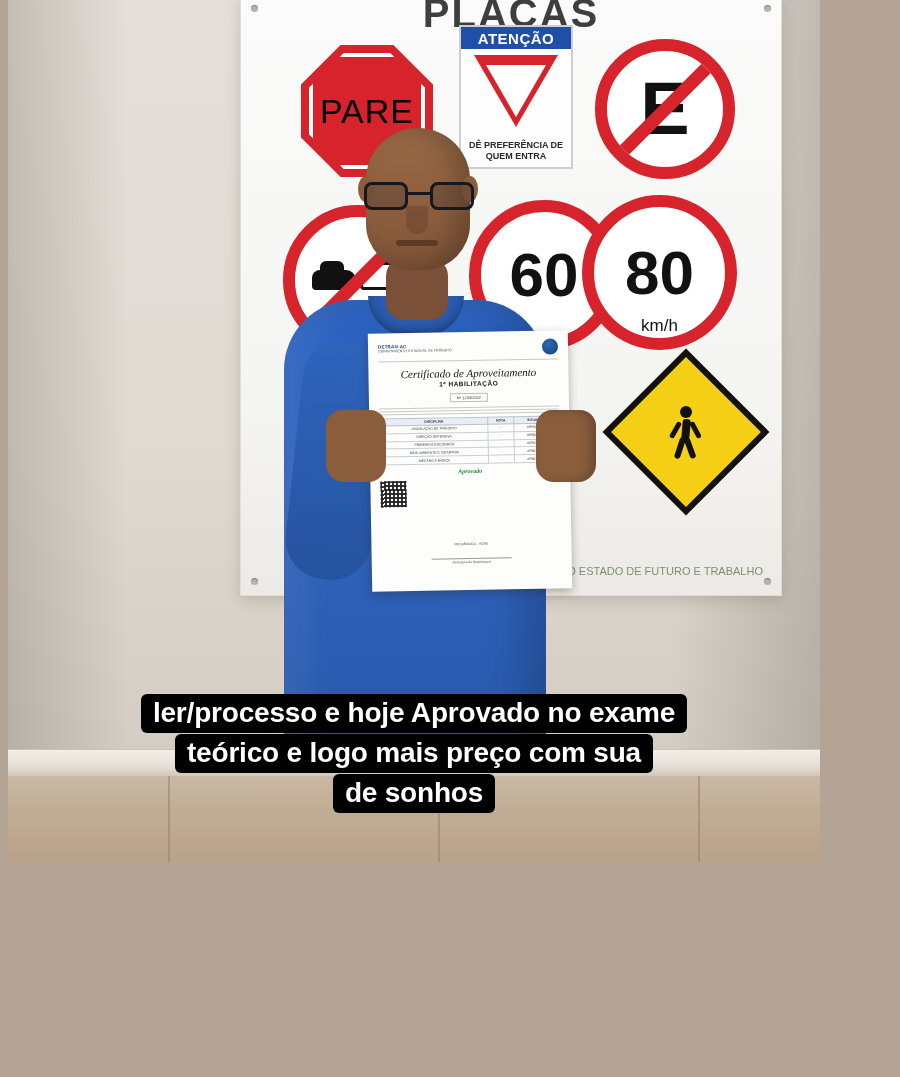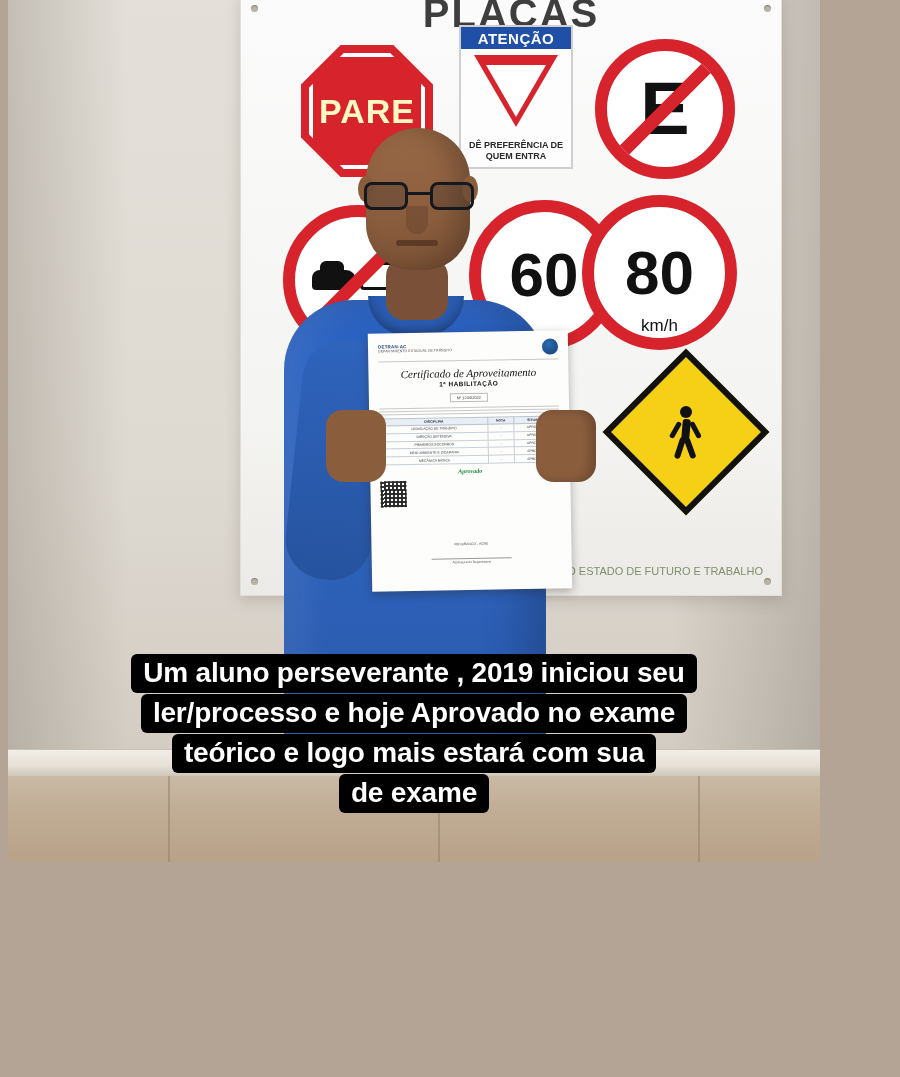--- a/index.html
+++ b/index.html
@@ -130,22 +130,22 @@
   .octagon::before {
     content: "";
     position: absolute;
     left: 6%; top: 6%; width: 88%; height: 88%;
     border: 4px solid #fff;
     clip-path: polygon(30% 0%, 70% 0%, 100% 30%, 100% 70%, 70% 100%, 30% 100%, 0% 70%, 0% 30%);
     background: transparent;
     box-sizing: border-box;
   }
   .pare-text {
-    color: #fef9c3;
-    font-weight: 700;
+    color: #000000;
+    font-weight: 400;
     font-size: 34px;
     letter-spacing: 1px;
     z-index: 2;
   }
 
   
   .sign-atencao {
     left: 218px; top: 30px;
     width: 110px; height: 140px;
     background: #fdfdfd;
@@ -667,20 +667,19 @@
     <div class="hand-r"></div>
 
     <div class="baseboard"></div>
     <div class="floor">
       <span class="floor-tile-line" style="left:160px;"></span>
       <span class="floor-tile-line" style="left:430px;"></span>
       <span class="floor-tile-line" style="left:690px;"></span>
     </div>
 
     <div class="caption">
-      <div><span class="caption-line">Um aluno perseverante , 2019 iniciou seu</span></div>
       <div><span class="caption-line">ler/processo e hoje Aprovado no exame</span></div>
-      <div><span class="caption-line">teórico e logo mais estará com sua</span></div>
-      <div><span class="caption-line">de exame</span></div>
+      <div><span class="caption-line">teórico e logo mais preço com sua</span></div>
+      <div><span class="caption-line">de sonhos</span></div>
     </div>
 
   </div>
 </div>
 
 </body></html>

